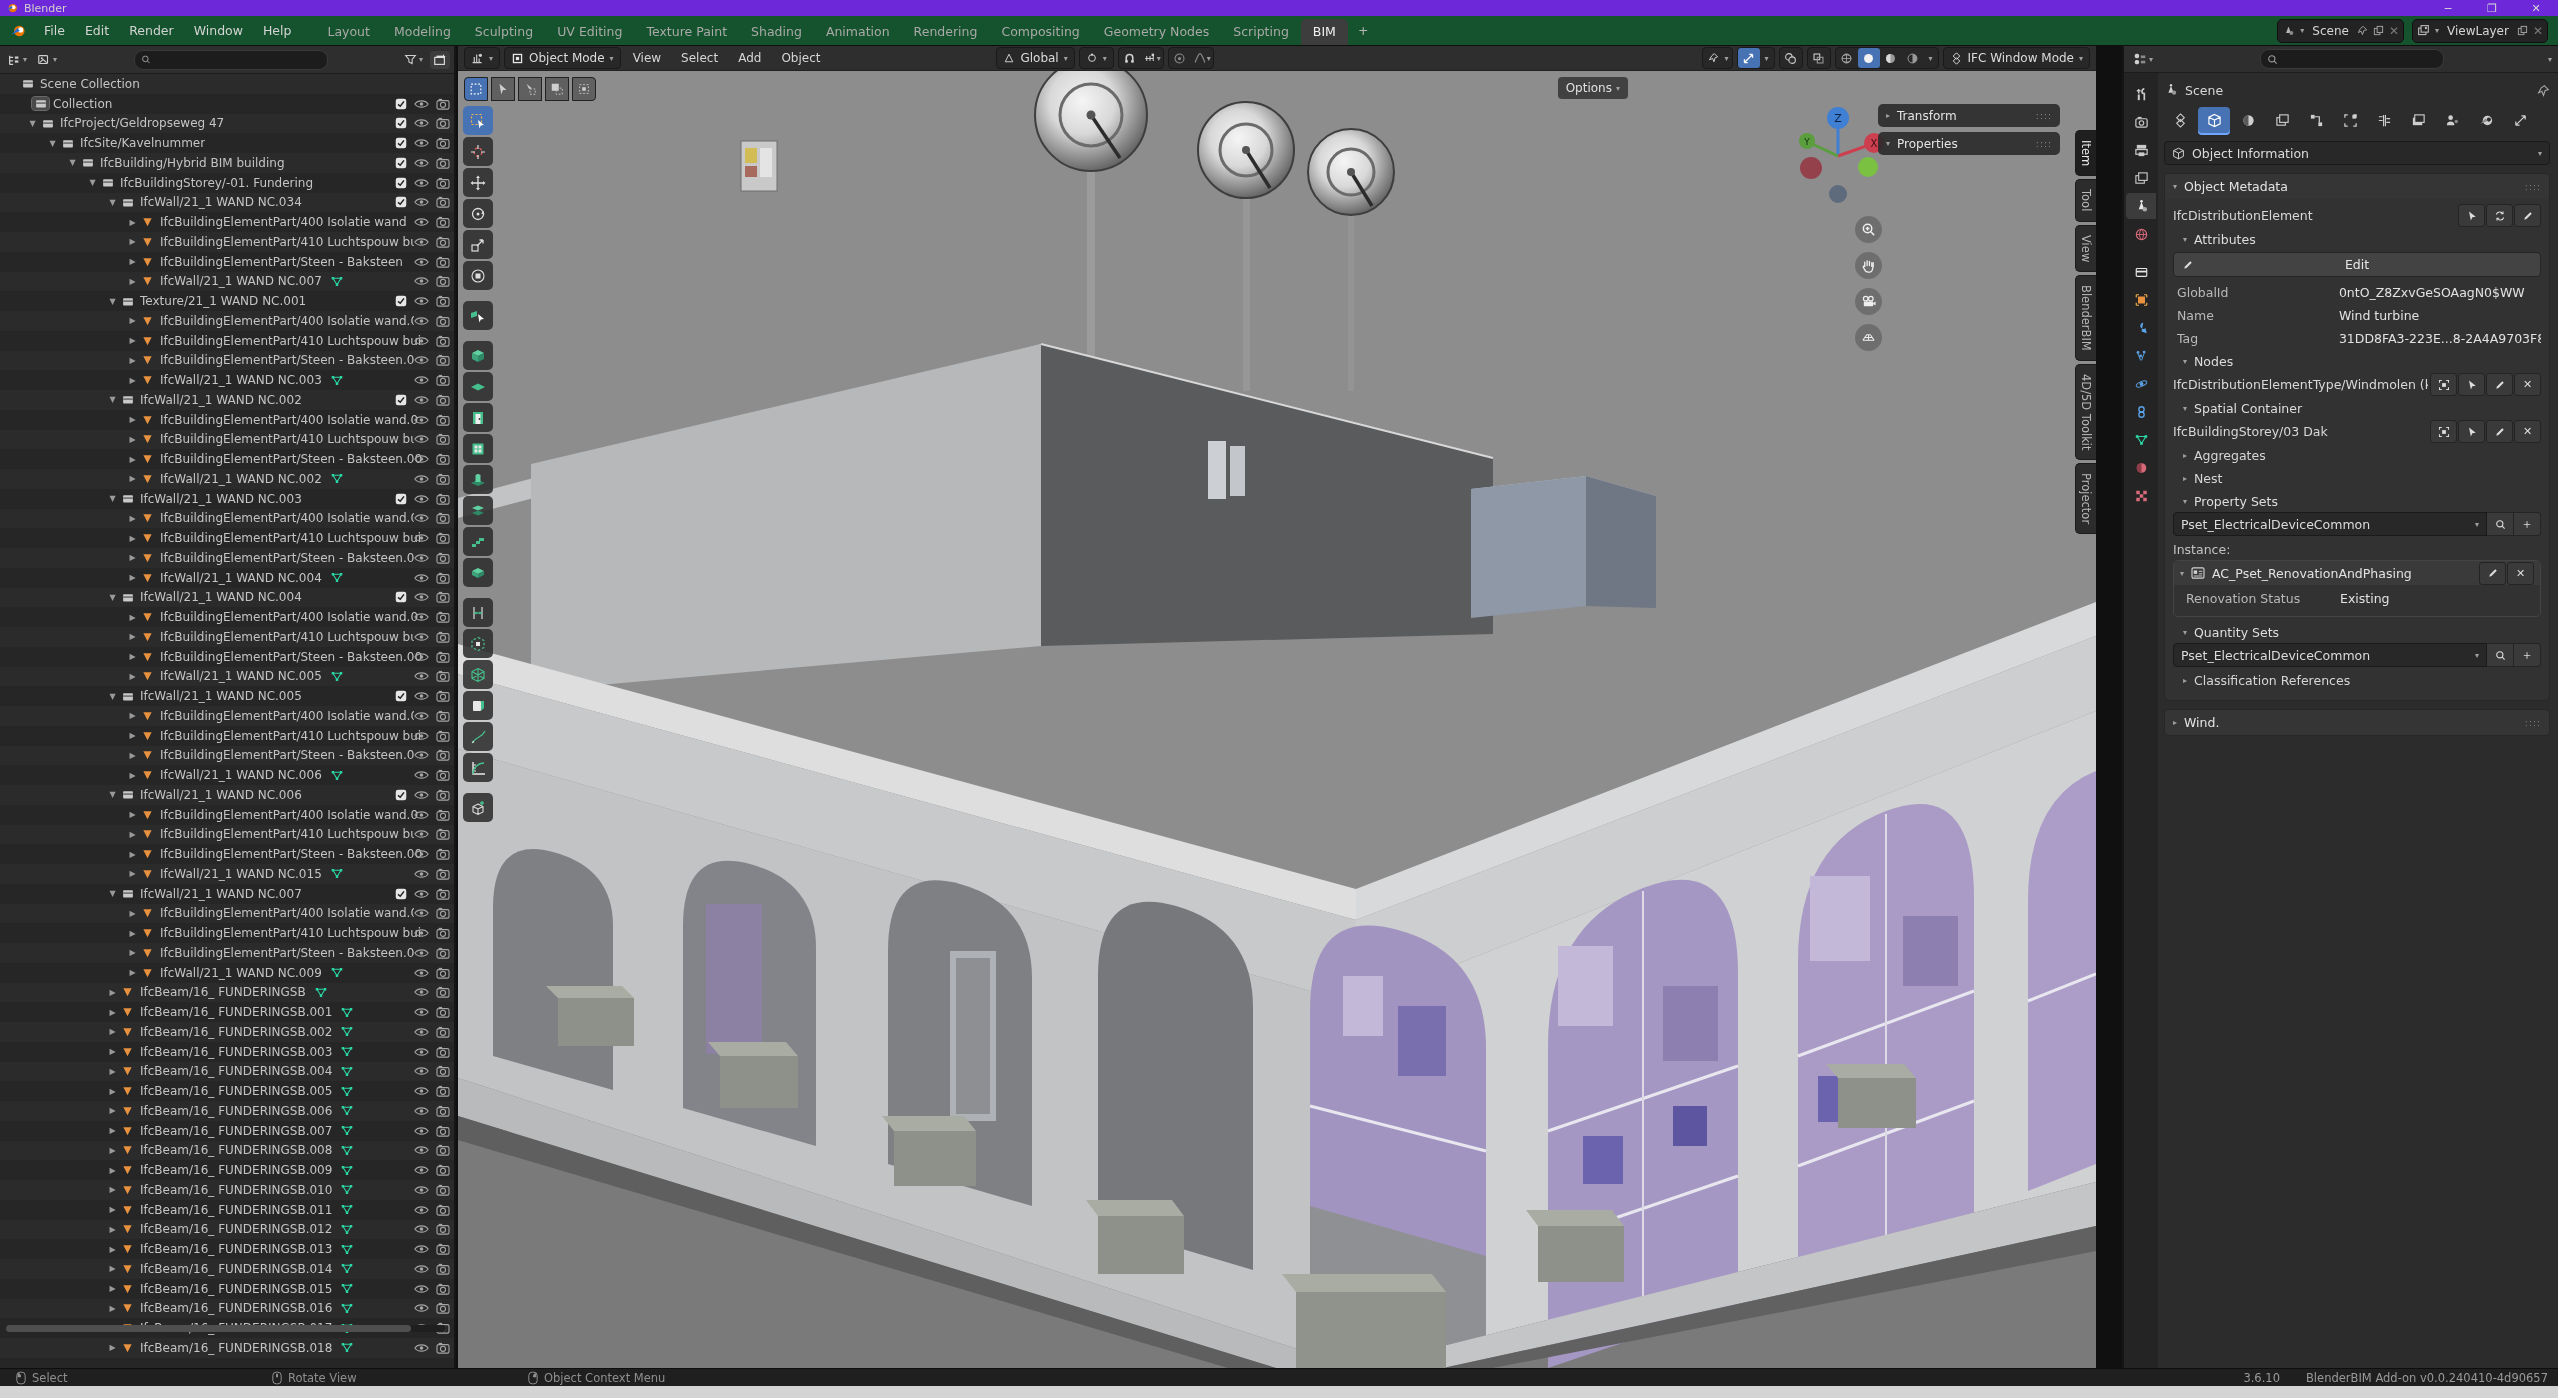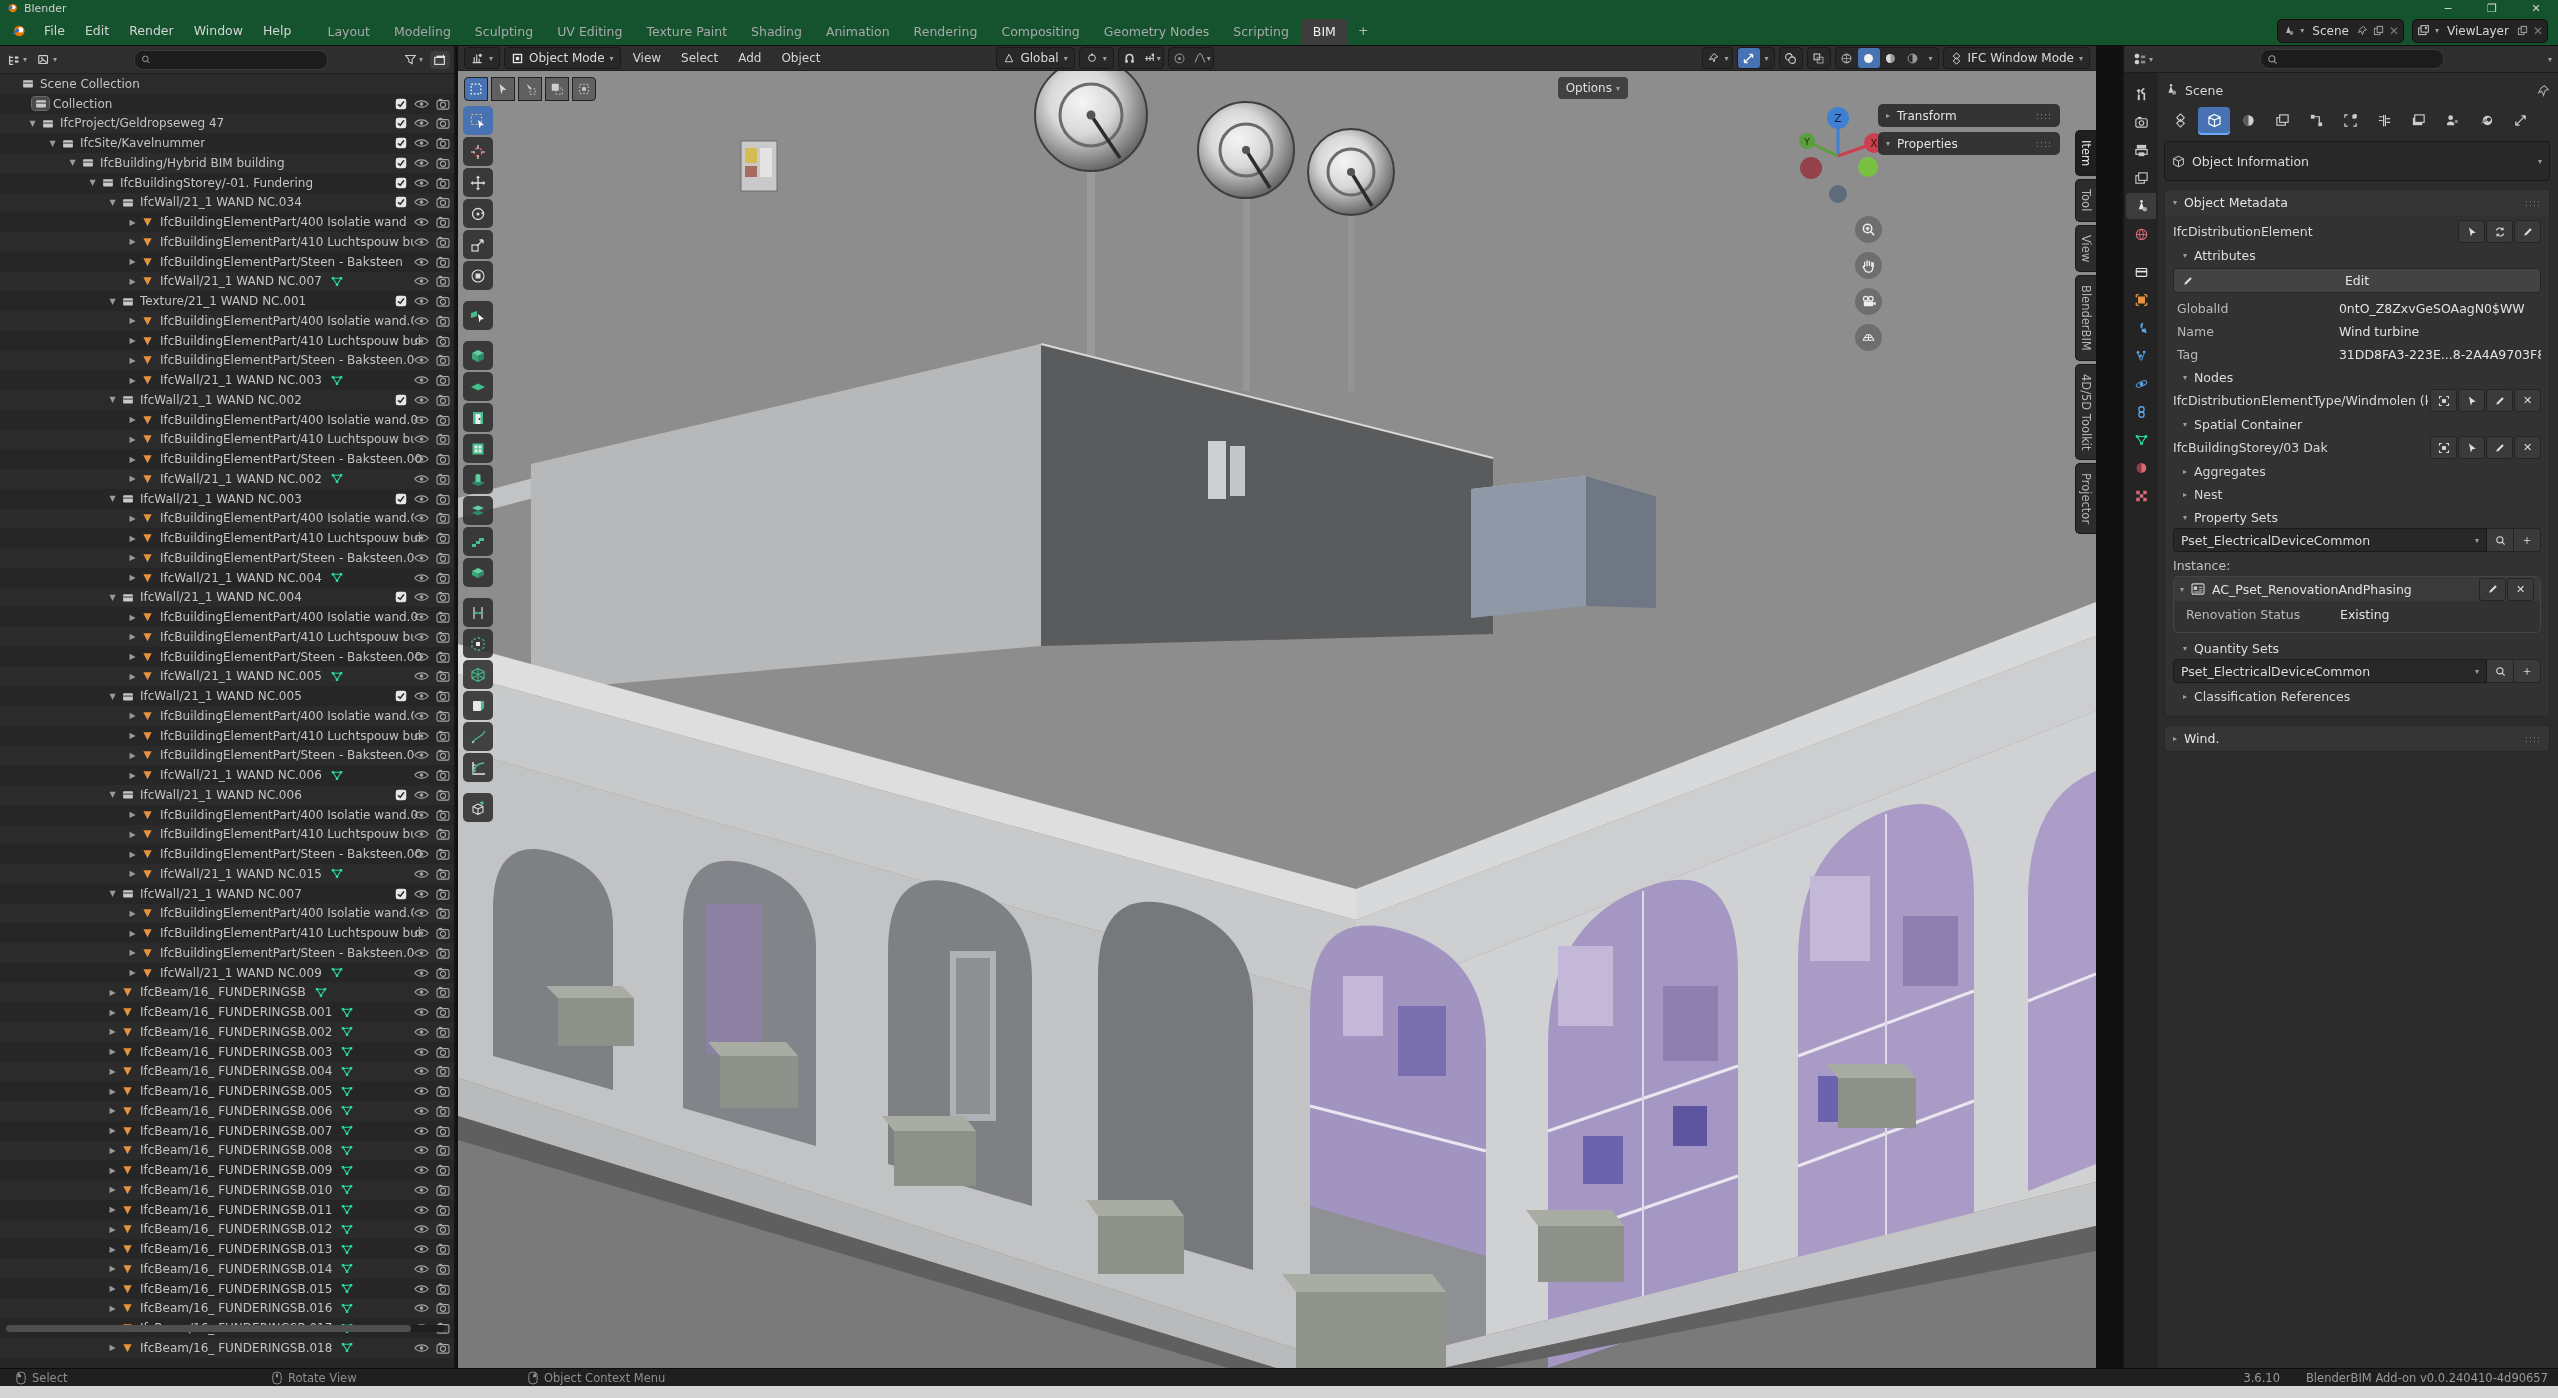--- a/index.html
+++ b/index.html
@@ -3,21 +3,21 @@
 <meta charset="utf-8">
 <style>
   html,body{margin:0;padding:0;background:#101010;}
   body{width:2558px;height:1398px;position:relative;overflow:hidden;
        font-family:"DejaVu Sans","Liberation Sans",sans-serif;color:#c9c9c9;
        -webkit-font-smoothing:antialiased;}
   .abs{position:absolute;}
   svg{display:block;}
 
   
-  #titlebar{left:0;top:0;width:2558px;height:16px;background:#14532d;display:flex;align-items:center;font-size:11px;color:#cfcfcf;}
+  #titlebar{left:0;top:0;width:2558px;height:16px;background:#6d28d9;display:flex;align-items:center;font-size:11px;color:#cfcfcf;}
   #titlebar .logo{margin:0 6px 0 6px;}
   #titlebar .win-controls{margin-left:auto;display:flex;height:100%;}
   #titlebar .win-btn{width:44px;display:flex;align-items:center;justify-content:center;color:#d7d7d7;font-size:11px;}
 
   
   #menubar{left:0;top:16px;width:2558px;height:30px;background:#14532d;display:flex;align-items:center;font-size:12.5px;border-bottom:1px solid #0f0f0f;box-sizing:border-box;}
   #menubar .blogo{margin:0 8px 0 10px;}
   .menu-item{padding:4px 10px;border-radius:4px;color:#d4d4d4;}
   .ws-tabs{display:flex;margin-left:14px;height:100%;align-items:flex-end;}
   .ws-tab{padding:5px 12px 6px 12px;color:#a9a9a9;font-size:12.5px;border-radius:5px 5px 0 0;}
@@ -85,21 +85,21 @@
   #ptab-strip{width:34px;background:#242424;display:flex;flex-direction:column;align-items:center;padding-top:8px;gap:2px;flex:0 0 34px;}
   .ptab{width:30px;height:26px;display:flex;align-items:center;justify-content:center;border-radius:4px 0 0 4px;}
   .ptab.active{background:#3c3c3c;}
   .ptab-gap{height:8px;}
   #pcontent{flex:1;padding:4px 8px 0 6px;overflow:hidden;}
   .crumb{display:flex;align-items:center;gap:7px;height:26px;color:#d8d8d8;}
   .crumb .pin{margin-left:auto;}
   #bim-tabs{display:flex;align-items:center;gap:2px;height:30px;margin-top:2px;}
   .btab{width:32px;height:26px;display:flex;align-items:center;justify-content:center;border-radius:4px;}
   .btab.active{background:#4772b3;box-shadow:0 2px 0 #71a8ff;}
-  .select-row{margin-top:6px;height:22px;background:#282828;border:1px solid #1a1a1a;border-radius:4px;display:flex;align-items:center;gap:7px;padding:8px 7px;color:#dcdcdc;}
+  .select-row{margin-top:6px;height:22px;background:#282828;border:1px solid #1a1a1a;border-radius:4px;display:flex;align-items:center;gap:7px;padding:0 7px;color:#dcdcdc;}
   .select-row .caret{margin-left:auto;}
   .panel{margin-top:8px;background:#323232;border:1px solid #272727;border-radius:5px;overflow:hidden;}
   .panel-h{height:25px;display:flex;align-items:center;gap:7px;padding:0 8px;color:#e3e3e3;background:#353535;}
   .panel-h .grip{margin-left:auto;color:#7c7c7c;font-size:9px;letter-spacing:1px;}
   .panel-b{padding:4px 8px 8px 8px;}
   .sub-h{display:flex;align-items:center;gap:7px;height:22px;color:#dedede;padding-left:10px;}
   .kv{display:flex;height:23px;align-items:center;}
   .kv .k{width:44%;color:#b9b9b9;padding-left:4px;}
   .kv .v{flex:1;color:#e2e2e2;white-space:nowrap;overflow:hidden;}
   .btn-edit{height:23px;background:#434343;border:1px solid #252525;border-radius:4px;display:flex;align-items:center;margin:2px 0 4px 0;color:#e6e6e6;position:relative;}

